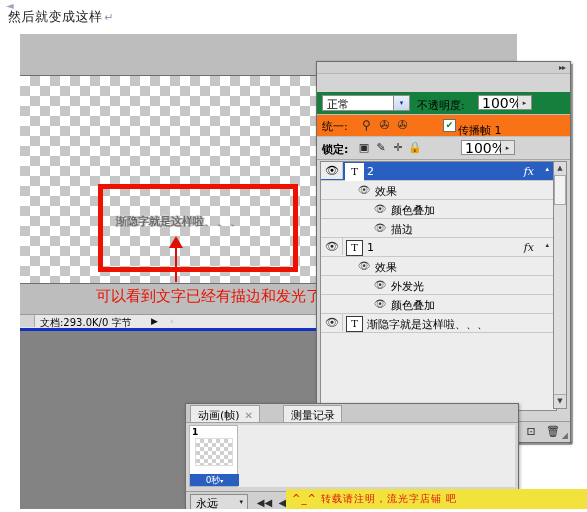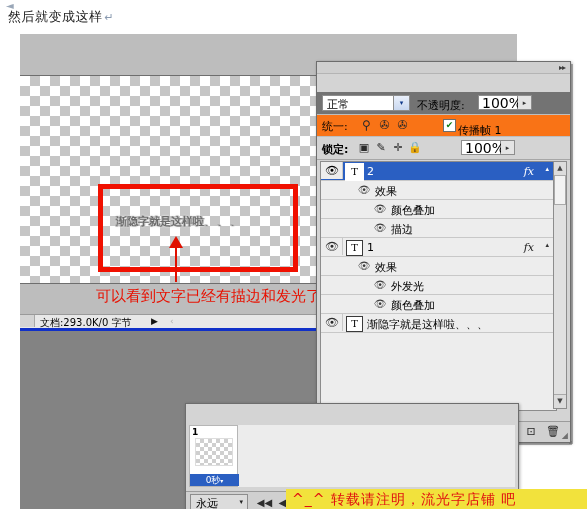--- a/index.html
+++ b/index.html
@@ -69,21 +69,21 @@
 
   
   .tab-row{position:absolute;left:0;top:12px;width:100%;height:17px;background:#c9c9c9;
     border-bottom:1px solid #9f9f9f;}
   .tab{position:absolute;left:4px;top:0px;height:16px;padding:1px 6px 0 7px;background:#ececec;
     border:1px solid #9f9f9f;border-bottom:none;font-size:11px;color:#000;box-sizing:border-box;}
   .tab .tab-close{color:#8a8a8a;margin-left:5px;font-size:10px;}
   #panel-menu{position:absolute;right:4px;top:1px;font-size:9px;color:#333;letter-spacing:0px;}
 
   
-  .blend-row{position:absolute;left:0;top:30px;width:100%;height:22px;background:#737373;
+  .blend-row{position:absolute;left:0;top:30px;width:100%;height:22px;background:#15803d;
     border-bottom:1px solid #bdbdbd;}
   .combo{position:absolute;left:5px;top:3px;width:88px;height:16px;background:#fff;
     border:1px solid #8d8d8d;font-size:11px;padding:1px 0 0 4px;box-sizing:border-box;}
   .combo-btn{position:absolute;right:0;top:0;width:15px;height:14px;background:linear-gradient(#eaf0fb,#c9d8f0);
     border-left:1px solid #8d8d8d;text-align:center;font-size:7px;color:#103a8a;line-height:14px;}
   .lbl{position:absolute;font-size:11px;color:#000;}
   #opacity-label{left:100px;top:6px;}
   .numbox{position:absolute;width:40px;height:15px;background:#fff;border:1px solid #8d8d8d;
     font-size:14px;padding:0 0 0 3px;box-sizing:border-box;line-height:14px;}
   .numbtn{position:absolute;width:14px;height:15px;background:#e4e4e4;border:1px solid #8d8d8d;
@@ -177,21 +177,21 @@
   #anim-bottom{position:absolute;left:0;bottom:0;width:100%;height:21px;background:#d0d0d0;border-top:1px solid #9b9b9b;}
   #loop-combo{position:absolute;left:4px;top:2px;width:58px;height:16px;background:#dcdcdc;border:1px solid #8d8d8d;
     font-size:11px;padding:1px 0 0 5px;box-sizing:border-box;}
   #loop-caret{position:absolute;right:4px;top:3px;font-size:7px;color:#222;}
   .tbtn{position:absolute;top:3px;width:17px;height:15px;font-size:10px;color:#2c2c2c;text-align:center;line-height:15px;}
   #tb1{left:70px;} #tb2{left:92px;} #tb3{left:114px;} #tb4{left:136px;}
   #tb5{left:162px;color:#9a9a9a;} #tb6{left:186px;} #tb7{left:210px;}
 
   
   #watermark{position:absolute;left:286px;top:489px;width:301px;height:20px;background:#f2e23c;}
-  #watermark-text{position:absolute;left:292px;top:489px;width:295px;color:#e01010;font-size:14px;
+  #watermark-text{position:absolute;left:292px;top:489px;width:295px;color:#e01010;font-size:10px;
     line-height:20px;letter-spacing:1px;white-space:nowrap;}
   #wm-bottom{position:absolute;left:0;top:509px;width:587px;height:3px;background:#ffffff;}
 </style>
 </head>
 <body>
 
 <div id="caret-mark">◄</div>
 <div id="doc-caption">
   <span>然后就变成这样</span><span class="pilcrow">↵</span>
 </div>
@@ -331,20 +331,28 @@
     <span class="bicon" id="bi3">▣</span>
     <span class="bicon" id="bi4">◑</span>
     <span class="bicon" id="bi5">▭</span>
     <span class="bicon" id="bi6">⊡</span>
     <span class="bicon" id="bi7">🗑</span>
     <span id="panel-grip">◢</span>
   </div>
 </div>
 
 <div id="anim-panel">
+  <div class="anim-tabrow">
+    <div class="anim-tab" id="anim-tab1">
+      <span>动画(帧)</span><span class="tab-close">✕</span>
+    </div>
+    <div class="anim-tab" id="anim-tab2">
+      <span>测量记录</span>
+    </div>
+  </div>
 
   <div id="frame-strip">
     <div id="frame-item">
       <span id="frame-num">1</span>
       <div id="frame-thumb"></div>
       <div id="frame-delay">
         <span>0秒</span><span class="caret">▾</span>
       </div>
     </div>
   </div>

